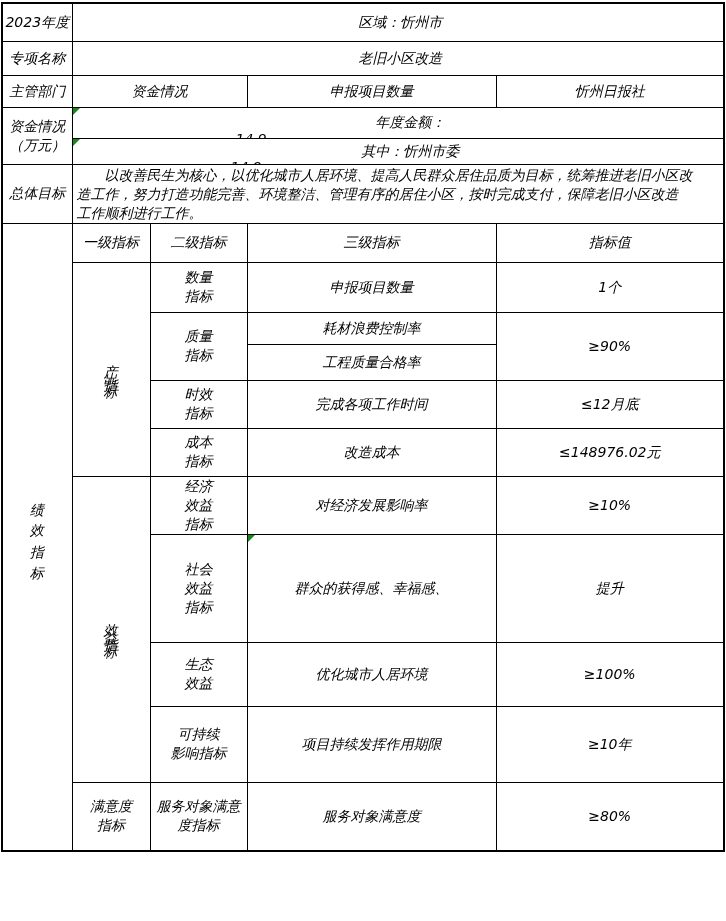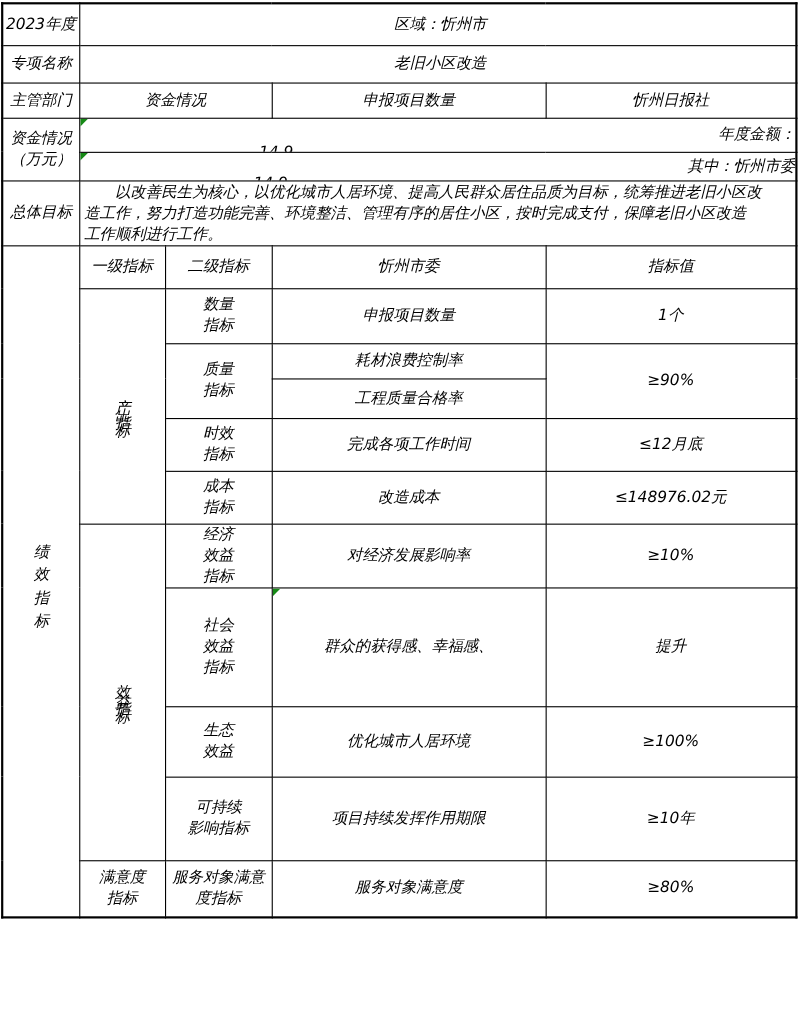--- a/index.html
+++ b/index.html
@@ -39,21 +39,21 @@
   .left{text-align:center;padding-left:5px;}
   .goal-text{
     text-align:left;padding:1px 4px 0 4px;
     line-height:19px;white-space:pre-line;font-size:14px;margin-left:34px;
   }
   .vtext{
     writing-mode:vertical-rl;text-orientation:upright;
     letter-spacing:7px;display:inline-block;line-height:1;
   }
   .vtext-wide{letter-spacing:21px;}
-  .money{text-align:right;}
+  .money{text-align:center;}
   .money .lab{margin-left:25px;}
   .money .val{position:absolute;top:50%;transform:translateY(-50%);margin-top:16px;}
   .rel{position:relative;}
   .flag{
     position:absolute;top:0;left:0;width:0;height:0;
     border-top:7px solid var(--flag_green);
     border-right:7px solid transparent;
   }
 </style>
 </head>
@@ -113,21 +113,21 @@
 造工作，努力打造功能完善、环境整洁、管理有序的居住小区，按时完成支付，保障老旧小区改造
 工作顺利进行工作。</td>
     </tr>
 
     <tr style="height:39px">
       <td rowspan="11">
         <span class="vtext vtext-wide">绩效指标</span>
       </td>
       <td>一级指标</td>
       <td>二级指标</td>
-      <td>忻州市委</td>
+      <td>三级指标</td>
       <td>指标值</td>
     </tr>
 
     <tr style="height:50px">
       <td rowspan="5">
         <span class="vtext">产出指标</span>
       </td>
       <td class="pre">数量
 指标</td>
       <td>申报项目数量</td>
@@ -187,21 +187,21 @@
       <td>≥100%</td>
     </tr>
 
     <tr style="height:76px">
       <td class="pre">可持续
 影响指标</td>
       <td>项目持续发挥作用期限</td>
       <td>≥10年</td>
     </tr>
 
-    <tr style="height:52px">
+    <tr style="height:69px">
       <td class="pre">满意度
 指标</td>
       <td class="pre">服务对象满意
 度指标</td>
       <td>服务对象满意度</td>
       <td>≥80%</td>
     </tr>
 
   </tbody>
     </table>

